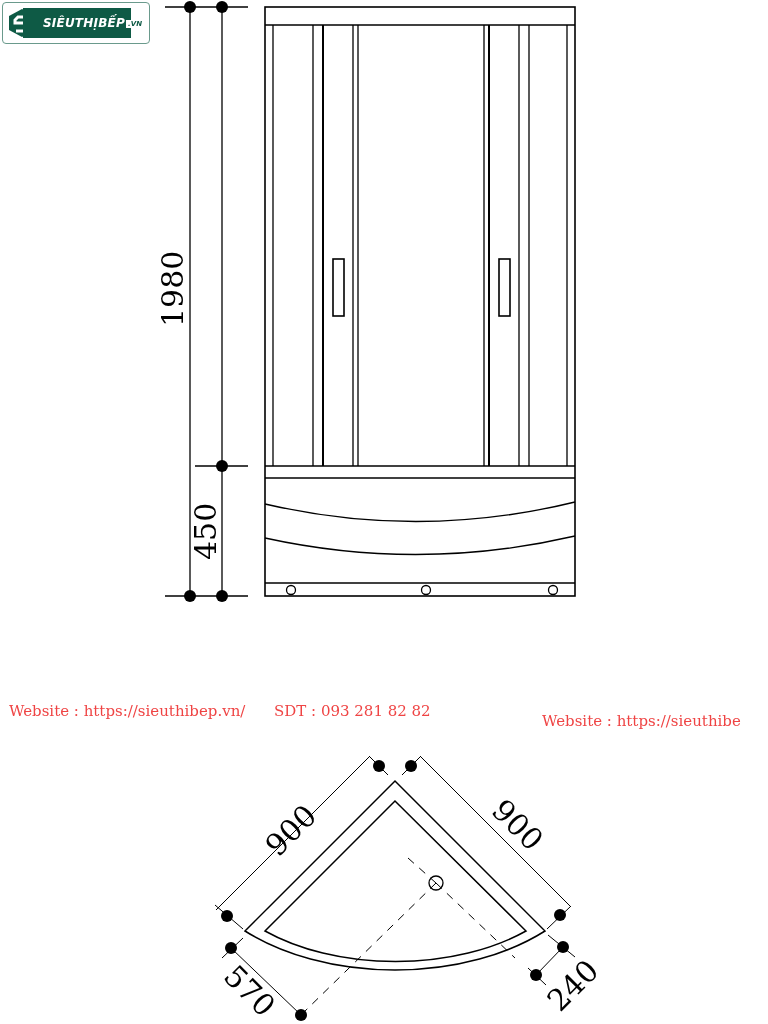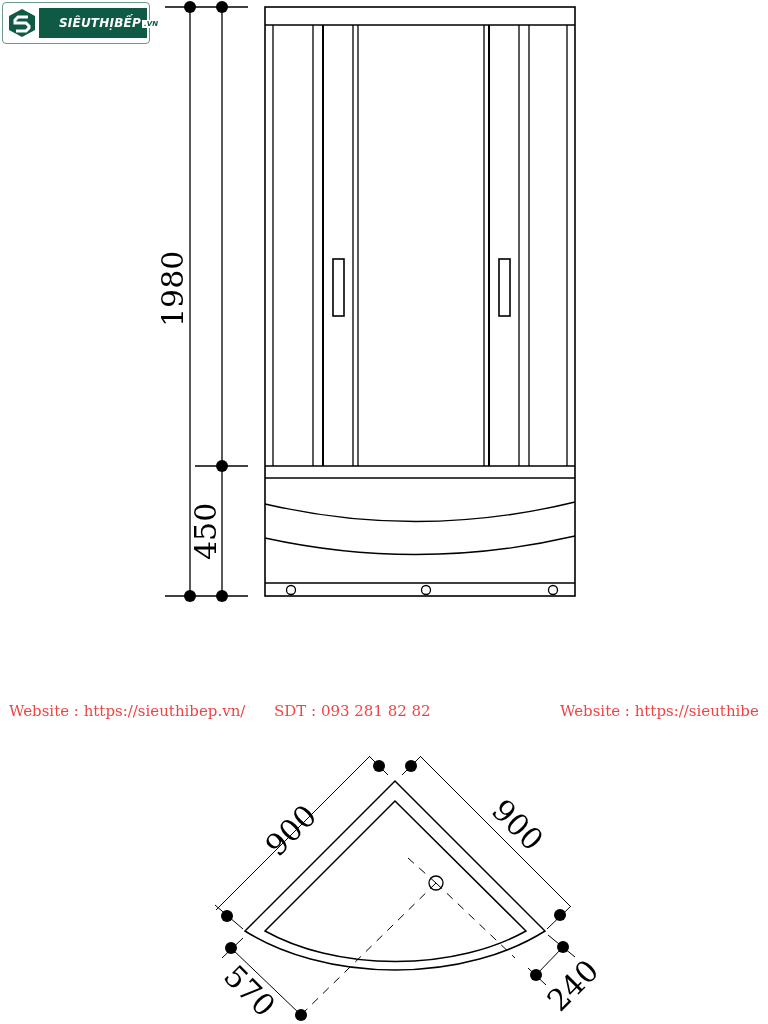--- a/index.html
+++ b/index.html
@@ -1,19 +1,19 @@
 <!DOCTYPE html>
 <html><head>
 <meta charset="utf-8">
 <style>
   html, body { margin:0; padding:0; background:#ffffff; }
   body { width:768px; height:1024px; position:relative; overflow:hidden; font-family:"DejaVu Serif", serif; }
   .logo { position:absolute; left:2px; top:2px; width:148px; height:42px; border:1px solid #6a9a8c; border-radius:4px; background:#fff; box-sizing:border-box; }
   .logo-mark { position:absolute; left:4px; top:5px; width:30px; height:30px; }
-  .logo-band { position:absolute; left:36px; top:5px; width:108px; height:30px; background:#0e5a45; color:#fff; font-family:"DejaVu Sans", sans-serif; font-weight:bold; font-style:italic; font-size:12px; line-height:30px; padding-left:20px; box-sizing:border-box; letter-spacing:0.2px; white-space:nowrap; }
+  .logo-band { position:absolute; left:20px; top:5px; width:108px; height:30px; background:#0e5a45; color:#fff; font-family:"DejaVu Sans", sans-serif; font-weight:bold; font-style:italic; font-size:12px; line-height:30px; padding-left:20px; box-sizing:border-box; letter-spacing:0.2px; white-space:nowrap; }
   .logo-band .vn { font-size:7px; background:#fff; color:#0e5a45; padding:0 2px; margin-left:1px; vertical-align:middle; }
   svg.drawing { position:absolute; left:0; top:0; }
   .footer-text { position:absolute; top:702px; font-family:"DejaVu Serif", serif; font-size:15px; color:#ef4444; white-space:nowrap; }
   .dimtxt { font-family:"DejaVu Serif", serif; font-size:30px; fill:#000; }
 </style>
 </head>
 <body>
 
 <div class="logo">
   <svg class="logo-mark" viewBox="0 0 30 30">
@@ -111,13 +111,13 @@
     </g>
   </g>
   <text class="dimtxt" transform="translate(278,858) rotate(-45)">900</text>
   <text class="dimtxt" transform="translate(490,812) rotate(45)">900</text>
   <text class="dimtxt" transform="translate(222,978) rotate(45)">570</text>
   <text class="dimtxt" transform="translate(560,1013) rotate(-45)">240</text>
 </svg>
 
 <div class="footer-text" style="left:9px;">Website : https://sieuthibep.vn/</div>
 <div class="footer-text" style="left:274px;">SDT : 093 281 82 82</div>
-<div class="footer-text" style="left:560px;">Website : https://sieuthibe</div>
+<div class="footer-text" style="left:542px;margin-top:10px;">Website : https://sieuthibe</div>
 
 </body></html>

